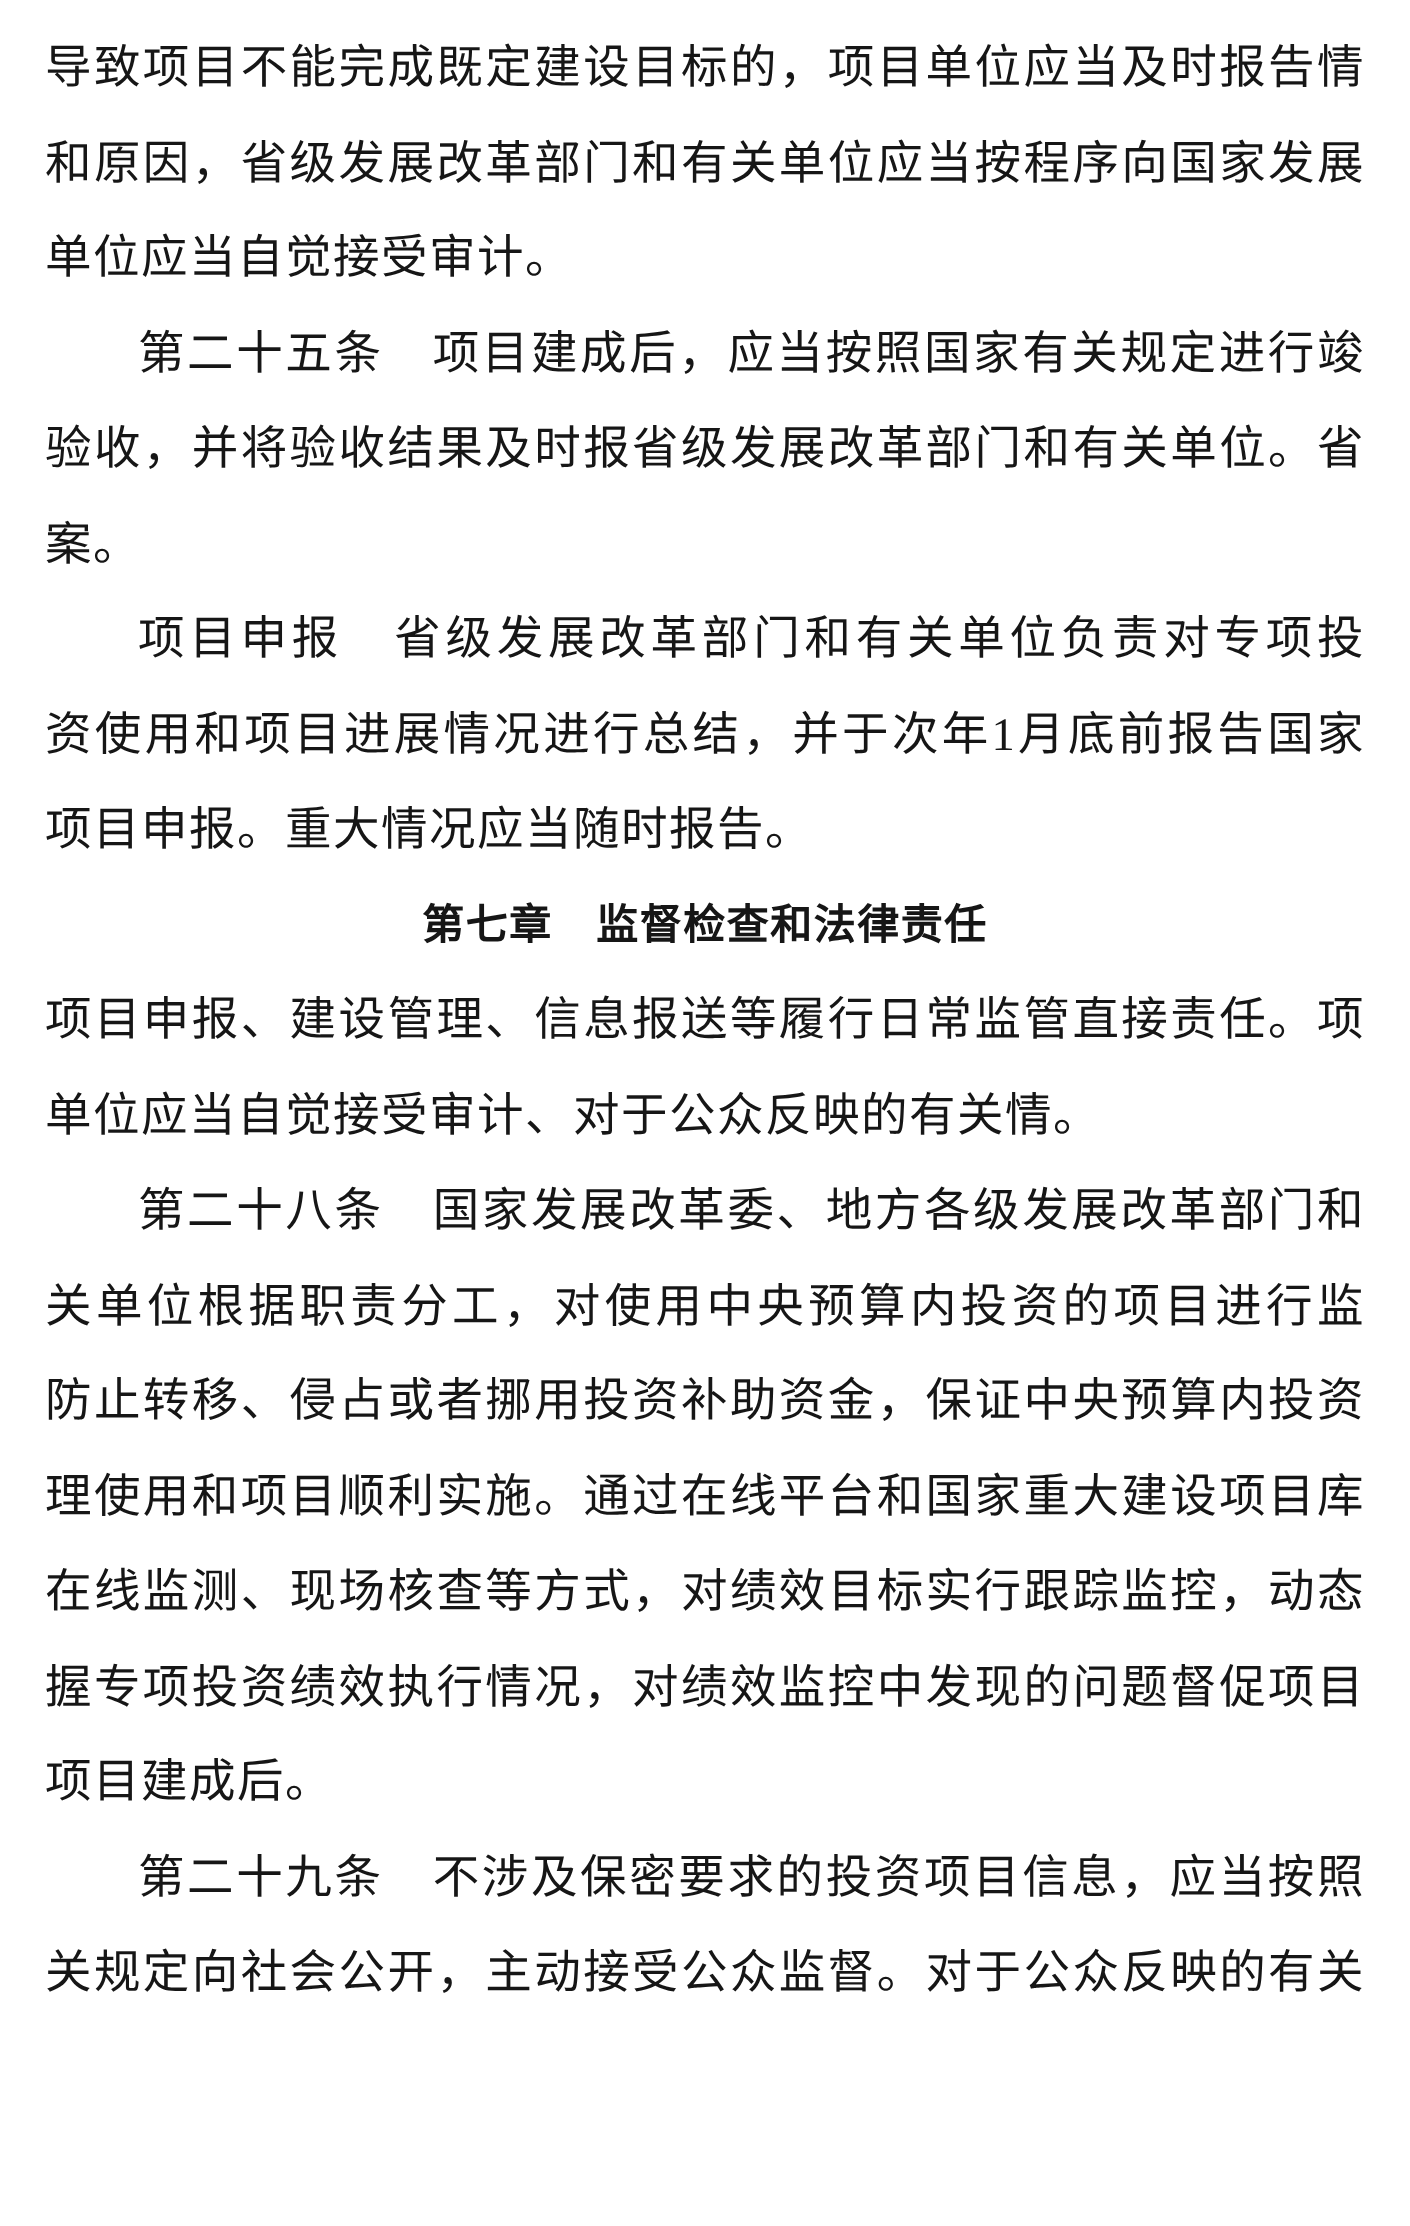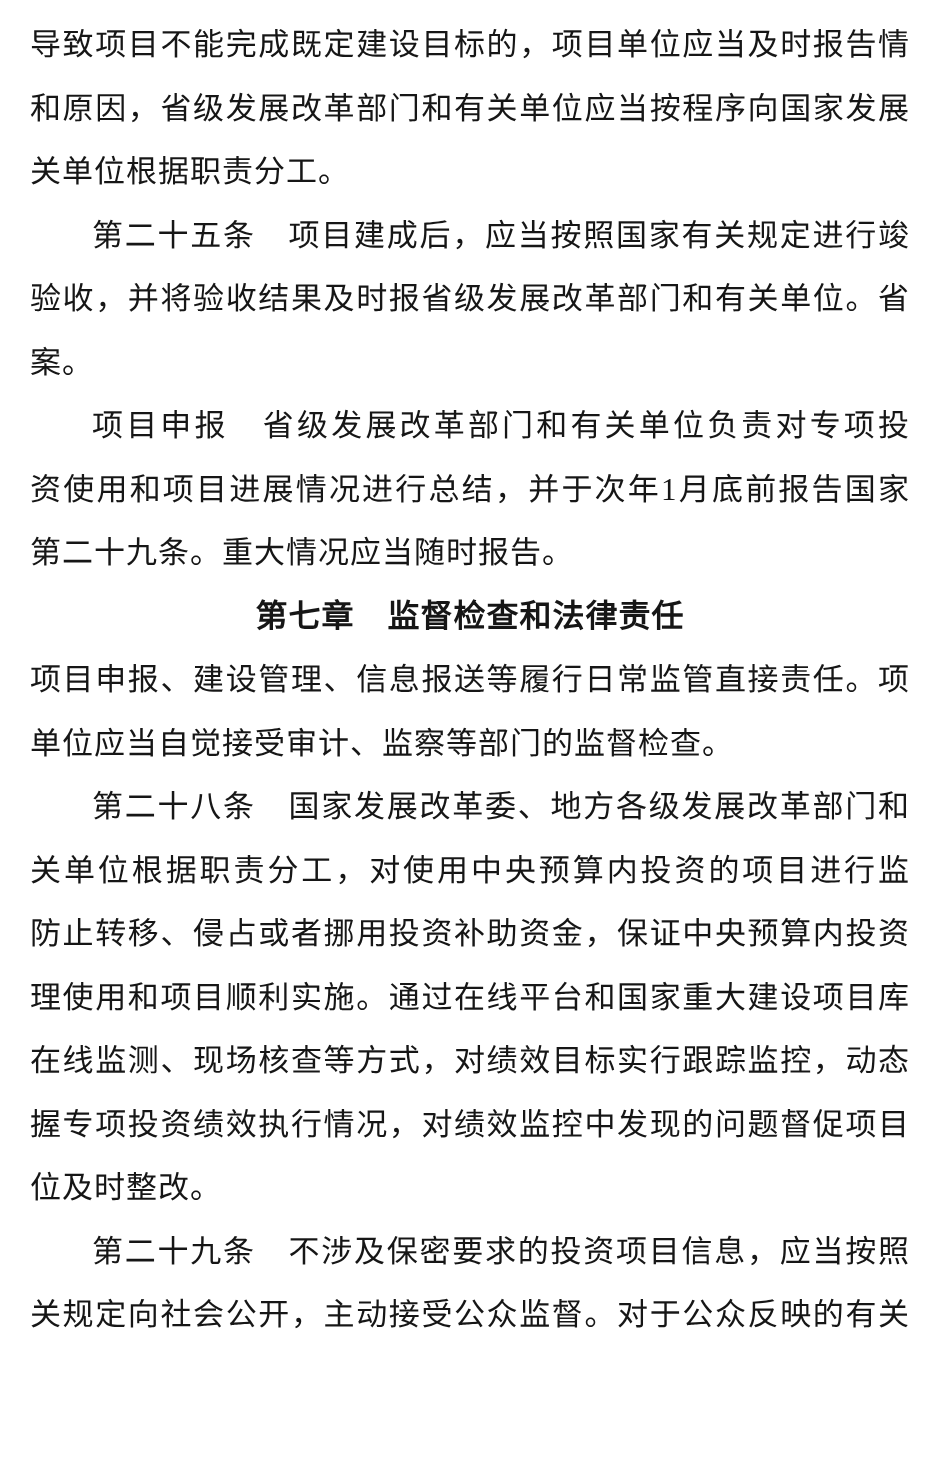--- a/index.html
+++ b/index.html
@@ -34,44 +34,44 @@
     text-align-last: left;
   }
   
   .line.indent {
     text-indent: 2em;
   }
   
   .line.heading {
     font-family: "Liberation Sans", "DejaVu Sans", sans-serif;
     font-weight: 700;
-    font-size: 32px;
+    font-size: 28px;
     letter-spacing: 1px;
     text-align: center;
     text-align-last: center;
   }
 </style>
 </head>
 <body>
 
 <div class="page">
   <div class="line">导致项目不能完成既定建设目标的，项目单位应当及时报告情况</div>
   <div class="line">和原因，省级发展改革部门和有关单位应当按程序向国家发展改</div>
-  <div class="line end">关单位根据职责分工。</div>
+  <div class="line end">单位应当自觉接受审计。</div>
   <div class="line indent">第二十五条　项目建成后，应当按照国家有关规定进行竣工</div>
   <div class="line">验收，并将验收结果及时报省级发展改革部门和有关单位。省级</div>
   <div class="line end">案。</div>
   <div class="line indent">项目申报　省级发展改革部门和有关单位负责对专项投</div>
   <div class="line">资使用和项目进展情况进行总结，并于次年1月底前报告国家发</div>
-  <div class="line end">第二十九条。重大情况应当随时报告。</div>
+  <div class="line end">项目申报。重大情况应当随时报告。</div>
   <div class="line heading">第七章　监督检查和法律责任</div>
   <div class="line">项目申报、建设管理、信息报送等履行日常监管直接责任。项目</div>
-  <div class="line end">单位应当自觉接受审计、监察等部门的监督检查。</div>
+  <div class="line end">单位应当自觉接受审计、对于公众反映的有关情。</div>
   <div class="line indent">第二十八条　国家发展改革委、地方各级发展改革部门和有</div>
   <div class="line">关单位根据职责分工，对使用中央预算内投资的项目进行监管，</div>
   <div class="line">防止转移、侵占或者挪用投资补助资金，保证中央预算内投资合</div>
   <div class="line">理使用和项目顺利实施。通过在线平台和国家重大建设项目库等</div>
   <div class="line">在线监测、现场核查等方式，对绩效目标实行跟踪监控，动态掌</div>
   <div class="line">握专项投资绩效执行情况，对绩效监控中发现的问题督促项目单</div>
-  <div class="line end">位及时整改。</div>
+  <div class="line end">项目建成后。</div>
   <div class="line indent">第二十九条　不涉及保密要求的投资项目信息，应当按照有</div>
   <div class="line">关规定向社会公开，主动接受公众监督。对于公众反映的有关情</div>
 </div>
 
 </body></html>

